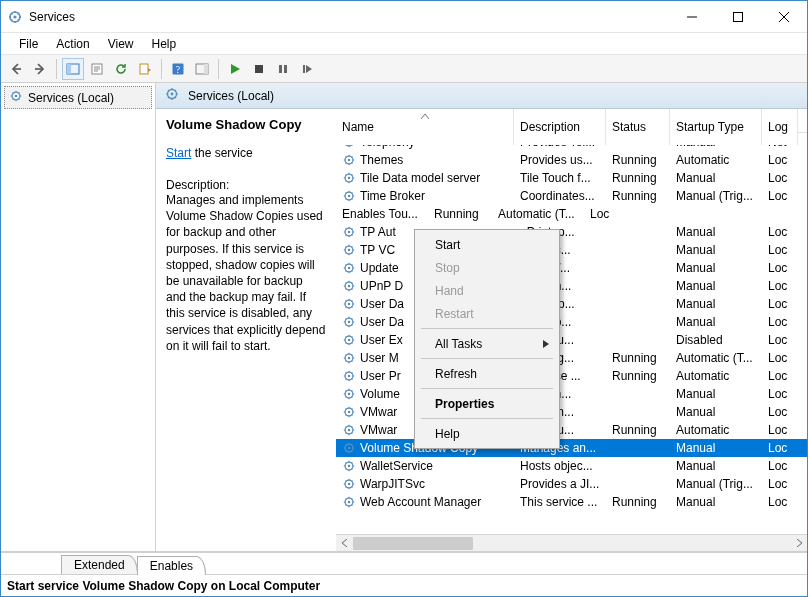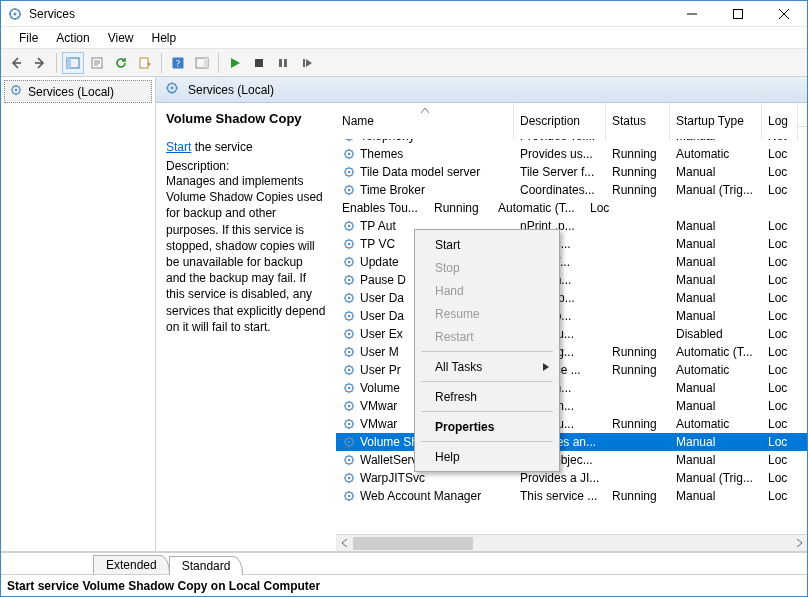--- a/index.html
+++ b/index.html
@@ -12,21 +12,21 @@
     width: 808px; height: 597px;
     overflow: hidden;
   }
   .window {
     width: 808px; height: 597px;
     border: 1px solid #3a88c9;
     display: flex; flex-direction: column;
     position: relative;
   }
   .titlebar {
-    height: 26px;
+    height: 32px;
     display: flex; align-items: center;
     padding: 0 0 0 6px;
     border-bottom: 1px solid #e5e5e5;
   }
   .titlebar .title-icon { width:16px; height:16px; margin-right:6px; }
   .titlebar .title-text { flex:1; font-size:12px; }
   .win-controls { display:flex; height:100%; }
   .win-btn { width:46px; display:flex; align-items:center; justify-content:center; }
   .win-btn svg { width:10px; height:10px; }
   .menubar {
@@ -98,21 +98,21 @@
   .cell.namecell { display:flex; align-items:center; gap:4px;text-align:right; }
   .gear-mini { width:14px; height:14px; flex-shrink:0; }
   .hscroll {
     height:17px; background:#f0f0f0; border-top:1px solid #d8d8d8;
     display:flex; align-items:center; position:relative;
   }
   .hscroll .arrow { width:17px; height:15px; display:flex; align-items:center; justify-content:center; }
   .hscroll .thumb { position:absolute; left:17px; width:120px; height:13px; background:#cdcdcd; top:2px; border-radius:1px; }
   .tabstrip {
     height:22px; display:flex; align-items:flex-end;
-    padding-left:92px; gap:0;
+    padding-left:60px; gap:0;
     border-top:1px solid #d0d0d0;
     background:#fff;
   }
   .tab {
     padding:2px 12px;
     border:1px solid #b0b0b0;
     border-bottom:none;
     border-radius:0 10px 0 0 / 0 18px 0 0;
     background:#fff;
     margin-right:-1px;
@@ -289,21 +289,21 @@
               <path d="M8 2v2M8 12v2M2 8h2M12 8h2M4 4l1.3 1.3M10.7 10.7L12 12M12 4l-1.3 1.3M5.3 10.7L4 12" stroke="#5a8fbf" stroke-width="1.2"></path>
             </svg>
         </span>
         <span>Services (Local)</span>
       </div>
 
       <div class="pane-body">
 
         <div class="detail-col">
           <h3>Volume Shadow Copy</h3>
-          <div style="margin-bottom:5px">
+          <div style="margin-bottom:18px">
             <a href="#">Start</a><span> the service</span>
           </div>
           <div>Description:</div>
           <div style="line-height:1.35">Manages and implements Volume Shadow Copies used for backup and other purposes. If this service is stopped, shadow copies will be unavailable for backup and the backup may fail. If this service is disabled, any services that explicitly depend on it will fail to start.</div>
         </div>
 
         <div class="list-wrap">
           <div class="list-header">
             <div class="col-h c-name">
               <span>Name</span>
@@ -355,21 +355,21 @@
               </div>
               <div class="row">
                 <div class="cell namecell c-name">
                   <span class="gear-mini"><svg viewBox="0 0 16 16">
                       <circle cx="8" cy="8" r="4.5" fill="none" stroke="#5a8fbf" stroke-width="1.4"></circle>
                       <circle cx="8" cy="8" r="1.4" fill="#5a8fbf"></circle>
                       <path d="M8 2v2M8 12v2M2 8h2M12 8h2M4 4l1.3 1.3M10.7 10.7L12 12M12 4l-1.3 1.3M5.3 10.7L4 12" stroke="#5a8fbf" stroke-width="1.2"></path>
                     </svg></span>
                   <span>Tile Data model server</span>
                 </div>
-                <div class="cell c-desc">Tile Server f...</div>
+                <div class="cell c-desc">Tile Touch f...</div>
                 <div class="cell c-status">Running</div>
                 <div class="cell c-start">Manual</div>
                 <div class="cell c-log">Loc</div>
               </div>
               <div class="row">
                 <div class="cell namecell c-name">
                   <span class="gear-mini"><svg viewBox="0 0 16 16">
                       <circle cx="8" cy="8" r="4.5" fill="none" stroke="#5a8fbf" stroke-width="1.4"></circle>
                       <circle cx="8" cy="8" r="1.4" fill="#5a8fbf"></circle>
                       <path d="M8 2v2M8 12v2M2 8h2M12 8h2M4 4l1.3 1.3M10.7 10.7L12 12M12 4l-1.3 1.3M5.3 10.7L4 12" stroke="#5a8fbf" stroke-width="1.2"></path>
@@ -429,21 +429,21 @@
                 <div class="cell c-start">Manual</div>
                 <div class="cell c-log">Loc</div>
               </div>
               <div class="row">
                 <div class="cell namecell c-name">
                   <span class="gear-mini"><svg viewBox="0 0 16 16">
                       <circle cx="8" cy="8" r="4.5" fill="none" stroke="#5a8fbf" stroke-width="1.4"></circle>
                       <circle cx="8" cy="8" r="1.4" fill="#5a8fbf"></circle>
                       <path d="M8 2v2M8 12v2M2 8h2M12 8h2M4 4l1.3 1.3M10.7 10.7L12 12M12 4l-1.3 1.3M5.3 10.7L4 12" stroke="#5a8fbf" stroke-width="1.2"></path>
                     </svg></span>
-                  <span>Pause D</span>
+                  <span>UPnP D</span>
                 </div>
                 <div class="cell c-desc">ws UPn...</div>
                 <div class="cell c-status"></div>
                 <div class="cell c-start">Manual</div>
                 <div class="cell c-log">Loc</div>
               </div>
               <div class="row">
                 <div class="cell namecell c-name">
                   <span class="gear-mini"><svg viewBox="0 0 16 16">
                       <circle cx="8" cy="8" r="4.5" fill="none" stroke="#5a8fbf" stroke-width="1.4"></circle>
@@ -625,32 +625,31 @@
                 </svg>
               </div>
           </div>
         </div>
       </div>
     </div>
   </div>
 
   <div class="tabstrip">
     <div class="tab inactive">Extended</div>
-    <div class="tab active">Standard</div>
+    <div class="tab active">Enables</div>
   </div>
 
   <div class="statusbar">
     <span>Start service Volume Shadow Copy on Local Computer</span>
   </div>
 
   <div class="ctxmenu">
     <div class="ctx-item">Start</div>
     <div class="ctx-item disabled">Stop</div>
     <div class="ctx-item disabled">Hand</div>
-    <div class="ctx-item disabled">Resume</div>
     <div class="ctx-item disabled">Restart</div>
     <div class="ctx-sep"></div>
     <div class="ctx-item">
       <span>All Tasks</span>
       <span class="ctx-sub-caret"><svg width="6" height="8" viewBox="0 0 6 8">
             <path d="M0 0l6 4-6 4z" fill="#333"></path>
           </svg></span>
     </div>
     <div class="ctx-sep"></div>
     <div class="ctx-item">Refresh</div>

